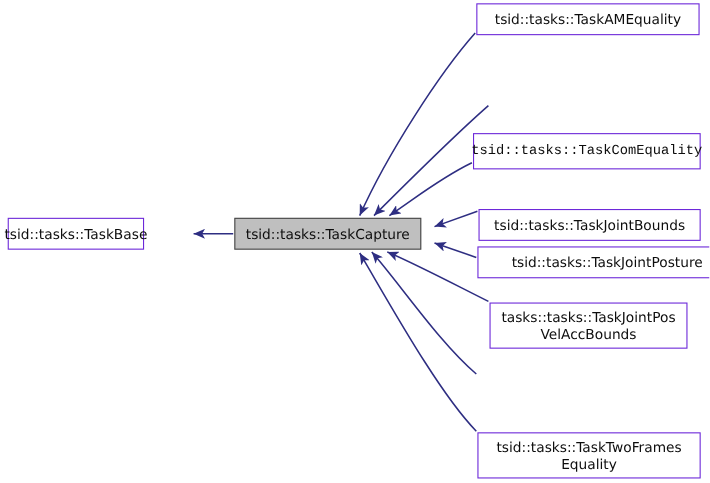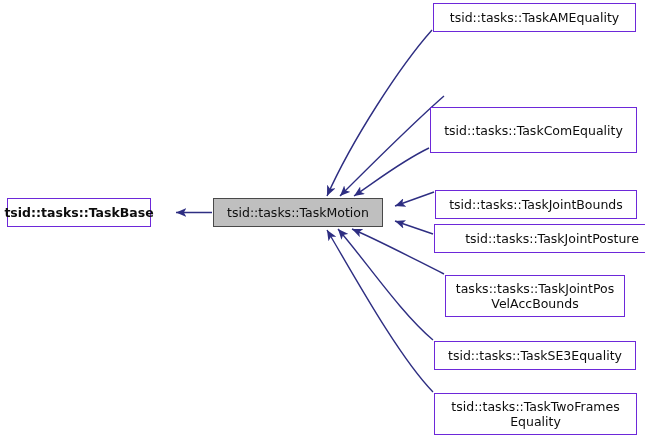--- a/index.html
+++ b/index.html
@@ -95,52 +95,49 @@
 
     <g>
       <path d="M 433 340 C 400 312, 365 260, 338 229" fill="none" stroke="#2e2e82" stroke-width="1.4" marker-end="url(#ah)"></path>
     </g>
 
     <g>
       <path d="M 433 392 C 398 356, 352 272, 327 230" fill="none" stroke="#2e2e82" stroke-width="1.4" marker-end="url(#ah)"></path>
     </g>
   </svg>
 
-  <div class="node thin" style="left:7px; top:198px; width:144px; height:29px;font-weight:bold;">
+  <div class="node thin" style="left:7px; top:198px; width:124px; height:29px;">
     <span class="node-label">tsid::tasks::TaskBase</span>
   </div>
 
   <div class="node highlight" style="left:213px; top:198px; width:170px; height:29px;">
-    <span class="node-label">tsid::tasks::TaskMotion</span>
+    <span class="node-label">tsid::tasks::TaskCapture</span>
   </div>
 
   <div class="node thin" style="left:433px; top:3px; width:203px; height:29px;">
     <span class="node-label">tsid::tasks::TaskAMEquality</span>
   </div>
 
 
-  <div class="node thin" style="left:430px; top:107px; width:207px; height:46px;">
+  <div class="node thin" style="left:430px; top:121px; width:207px; height:33px;font-family:Liberation Mono, monospace;">
     <span class="node-label">tsid::tasks::TaskComEquality</span>
   </div>
 
   <div class="node thin" style="left:435px; top:190px; width:202px; height:29px;">
     <span class="node-label">tsid::tasks::TaskJointBounds</span>
   </div>
 
   <div class="node thin" style="left:434px; top:224px; width:236px; height:29px;">
     <span class="node-label">tsid::tasks::TaskJointPosture</span>
   </div>
 
   <div class="node thin" style="left:445px; top:275px; width:180px; height:42px;">
     <span class="node-label">tasks::tasks::TaskJointPos
 VelAccBounds</span>
   </div>
 
-  <div class="node thin" style="left:434px; top:341px; width:202px; height:29px;">
-    <span class="node-label">tsid::tasks::TaskSE3Equality</span>
-  </div>
 
   <div class="node thin" style="left:434px; top:393px; width:203px; height:42px;">
     <span class="node-label">tsid::tasks::TaskTwoFrames
 Equality</span>
   </div>
 
 </div>
 
 </body></html>

